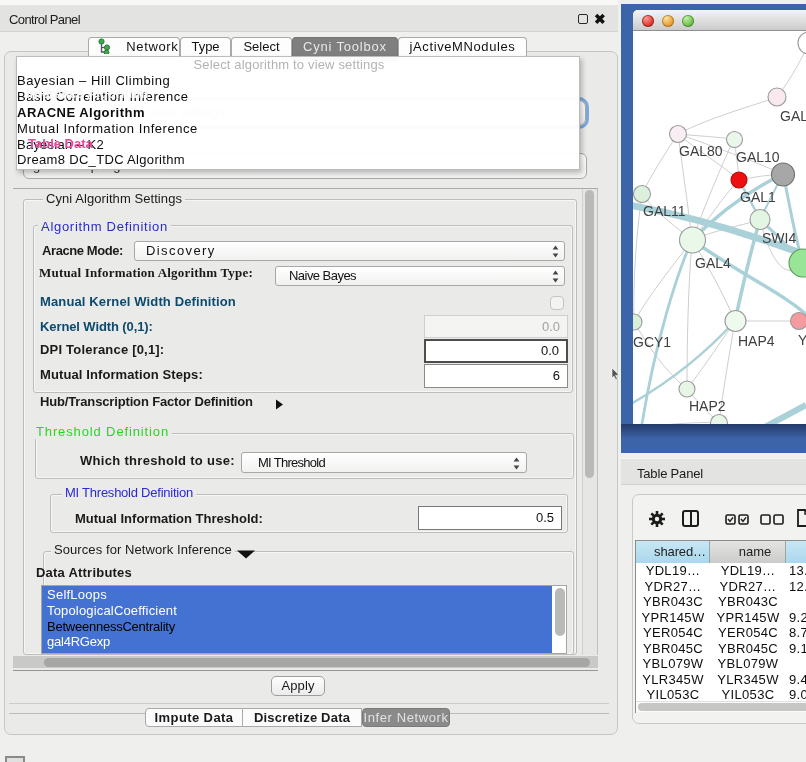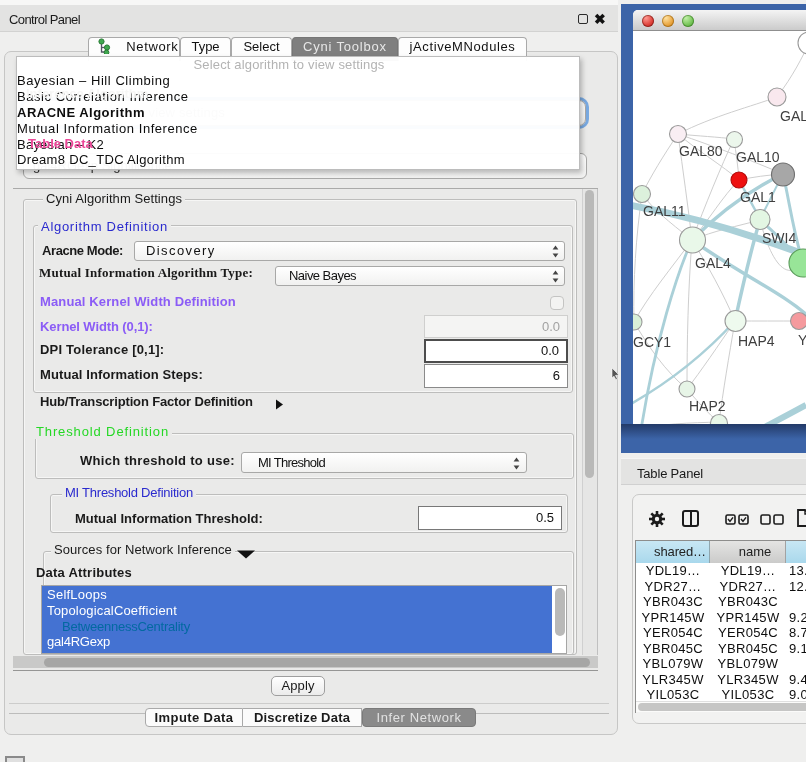--- a/index.html
+++ b/index.html
@@ -19,21 +19,21 @@
   text-align:center; line-height:18px; font-size:13px; color:#111; z-index:3; }
 .tab.sel { background:#7f7f7f; color:#e7e7e7; border-color:#767676; }
 #popup { left:16px; top:56px; width:564px; height:114px; background:rgba(255,255,255,0.96);
   border:1px solid #bcbcbc; box-shadow:2px 3px 5px rgba(0,0,0,0.25); z-index:30; }
 #popup .hint { text-align:center; color:#b3b3b3; font-size:13px; height:16.4px; line-height:15px; padding-right:18px; letter-spacing:0.16px; }
 #popup .it { height:15.8px; line-height:15.8px; padding-left:0px; font-size:13px; color:#0d0d0d; white-space:nowrap; letter-spacing:0.55px; }
 .grp { position:absolute; border:1px solid #bdbdbc; border-radius:3px;
   box-shadow:inset 0 0 0 1px #f6f6f5; }
 .glab { position:absolute; background:#eaeae9; padding:0 3px; font-size:13px; line-height:14px; white-space:nowrap; }
 .lab { position:absolute; font-weight:bold; font-size:13px; color:#1a1a1a; white-space:nowrap; }
-.lab.dis { color:#8b5cf6; }
+.lab.dis { color:#0c4a6e; }
 .combo { position:absolute; height:20px; background:linear-gradient(#ffffff,#f1f1f0);
   border:1px solid #a8a8a7; border-radius:3px; font-size:13px; line-height:18px;
   color:#111; white-space:nowrap; }
 .inp { position:absolute; background:#fff; border:1px solid #8a8a8a;
   font-size:13px; text-align:right; padding-right:7px; color:#111; }
 .inp.dis { background:#f4f4f3; border-color:#cfcfce; color:#a2a2a2; }
 #apply { left:271px; top:676px; width:54px; height:20px; border:1px solid #9e9e9e;
   border-radius:5px; background:linear-gradient(#ffffff,#ebebeb); text-align:center;
   line-height:18px; font-size:13px; letter-spacing:0.09px; }
 .btab { position:absolute; top:708px; height:19px; z-index:3; background:#fbfbfb;
@@ -158,37 +158,37 @@
 <div class="glab" style="left:51px;top:543px;font-weight:normal;letter-spacing:0.08px;">Sources for Network Inference</div>
 <svg class="abs" style="left:236px;top:549px;z-index:4" width="20" height="10">
     <path d="M1 1.5 L19 1.5 L10 9.5 Z" fill="#111"></path>
   </svg>
 <div class="lab" style="left:36px;top:565px;letter-spacing:0.22px;">Data Attributes</div>
 <div class="abs" id="dlist" style="left:41px;top:585px;width:526px;height:69px;background:#fff;border:1px solid #a6a6a5;">
   <div class="abs" style="left:0px;top:0px;width:510px;height:67px;background:#4472d2;"></div>
   <div style="position:relative;padding-top:1px;">
     <div style="height:15.8px;line-height:15.8px;color:#fff;padding-left:5px;letter-spacing:0.24px;">SelfLoops</div>
     <div style="height:15.8px;line-height:15.8px;color:#fff;padding-left:5px;letter-spacing:0.17px;">TopologicalCoefficient</div>
-    <div style="height:15.8px;line-height:15.8px;color:#0369a1;padding-left:20px;letter-spacing:-0.24px;">BetweennessCentrality</div>
+    <div style="height:15.8px;line-height:15.8px;color:#000000;padding-left:5px;letter-spacing:-0.24px;">BetweennessCentrality</div>
     <div style="height:15.8px;line-height:15.8px;color:#fff;padding-left:5px;letter-spacing:-0.23px;">gal4RGexp</div>
   </div>
   <div class="thumb" style="right:1px;top:2px;width:10px;height:48px;"></div>
 </div>
 
 <div class="abs" style="left:13px;top:656px;width:585px;height:12px;background:#c9c9c8;"></div>
 <div class="thumb" style="left:44px;top:657.5px;width:546px;height:9px;background:#a6a6a5;"></div>
 <div class="abs" style="left:13px;top:670px;width:585px;height:1px;background:#969695;"></div>
 
 <div class="abs" id="apply">Apply</div>
 <div class="abs" style="left:9px;top:703px;width:600px;height:1px;background:#cccccb;"></div>
 
 <div class="abs" style="left:9px;top:713px;width:600px;height:1px;background:#bcbcbb;"></div>
 <div class="btab" style="left:145px;width:98px;border-radius:4px 0 0 4px;letter-spacing:0.4px;">Impute Data</div>
 <div class="btab" style="left:243px;width:119px;border-left:none;letter-spacing:0.2px;">Discretize Data</div>
-<div class="btab sel" style="left:362px;width:114px;">Infer Network</div>
+<div class="btab sel" style="left:362px;width:88px;">Infer Network</div>
 
 <div class="abs" style="left:582px;top:189px;width:16px;height:466px;background:#e6e6e5;border-left:1px solid #d0d0d0;border-right:1px solid #c0c0c0;"></div>
 <div class="thumb" style="left:585px;top:190px;width:9px;height:288px;"></div>
 
 <div class="abs" id="tiny"></div>
 
 <div class="abs" id="desktop"></div>
 <div class="abs" id="winshadow"></div>
 <div class="abs" id="gwin">
   <div id="gtitle">

